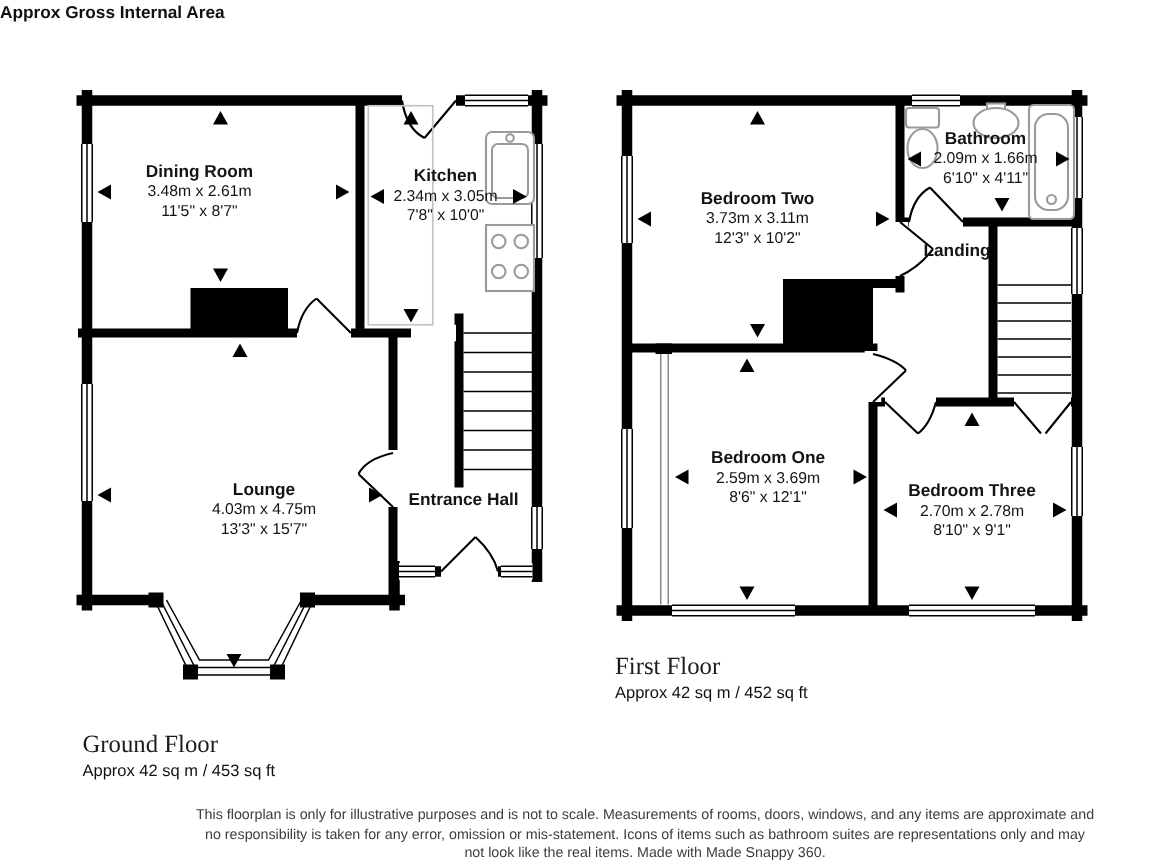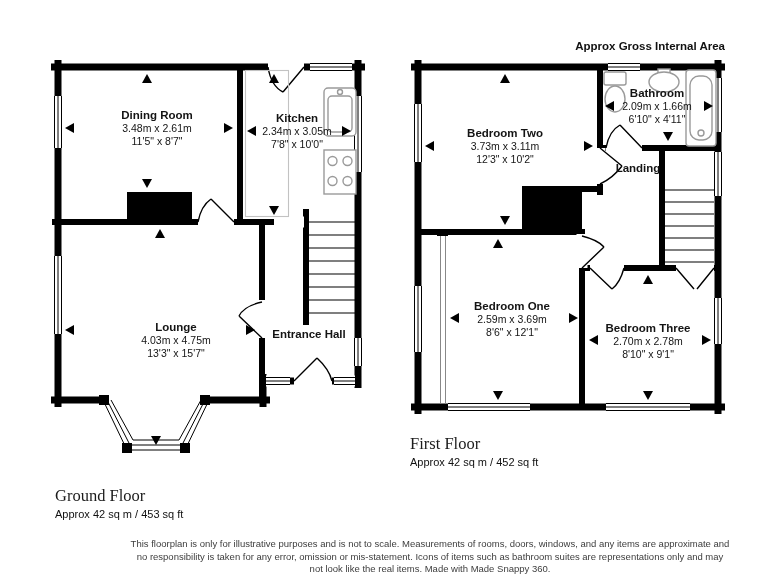--- a/index.html
+++ b/index.html
@@ -1,20 +1,20 @@
 <!DOCTYPE html>
 <html><head>
 <meta charset="utf-8">
 <style>
   html,body{margin:0;padding:0;background:#fff;}
   #stage{position:relative;width:768px;height:576px;background:#fff;overflow:hidden;
          font-family:"Liberation Sans",sans-serif;color:#111;}
   svg{position:absolute;left:0;top:0;}
-  .hdr{position:absolute;left:0;top:2px;width:725px;text-align:right;
-       font-size:11.5px;font-weight:bold;line-height:1.25;color:#111;margin-top:37px;}
+  .hdr{position:absolute;left:0;top:2px;width:725px;text-align:left;
+       font-size:11.5px;font-weight:bold;line-height:1.25;color:#111;}
   .room-label{position:absolute;transform:translate(-50%,-50%);text-align:center;
        font-size:10.5px;line-height:1.24;white-space:nowrap;color:#141414;}
   .room-label .rname{font-weight:bold;font-size:11.5px;}
   .floor-title{position:absolute;font-size:16.5px;color:#1c1c1c;font-family:Liberation Serif, serif;}
   .floor-area{position:absolute;font-size:11px;font-weight:normal;color:#111;}
   .disclaimer{position:absolute;left:84px;top:538px;width:600px;text-align:center;
        font-size:9.5px;line-height:1.32;color:#3d3d3d;margin-left:46px;}
   .wall7{stroke:#000;stroke-width:7;fill:none;stroke-linecap:square;}
   .wall6{stroke:#000;stroke-width:6;fill:none;stroke-linecap:square;}
   .gap{fill:#fff;stroke:none;}
@@ -201,21 +201,21 @@
         <polygon points="648,275 643,284 653,284"></polygon>
           <polygon points="648,400 643,391 653,391"></polygon>
       </g>
     </g>
   </svg>
 
   <div class="hdr">
     <div>Approx Gross Internal Area</div>
   </div>
 
-  <div class="room-label" style="left:157px;top:128px">
+  <div class="room-label" style="left:133px;top:128px">
     <div class="rname">Dining Room</div>
     <div>3.48m x 2.61m</div>
     <div>11'5" x 8'7"</div>
   </div>
   <div class="room-label" style="left:297px;top:131px">
     <div class="rname">Kitchen</div>
     <div>2.34m x 3.05m</div>
     <div>7'8" x 10'0"</div>
   </div>
   <div class="room-label" style="left:176px;top:340px">

